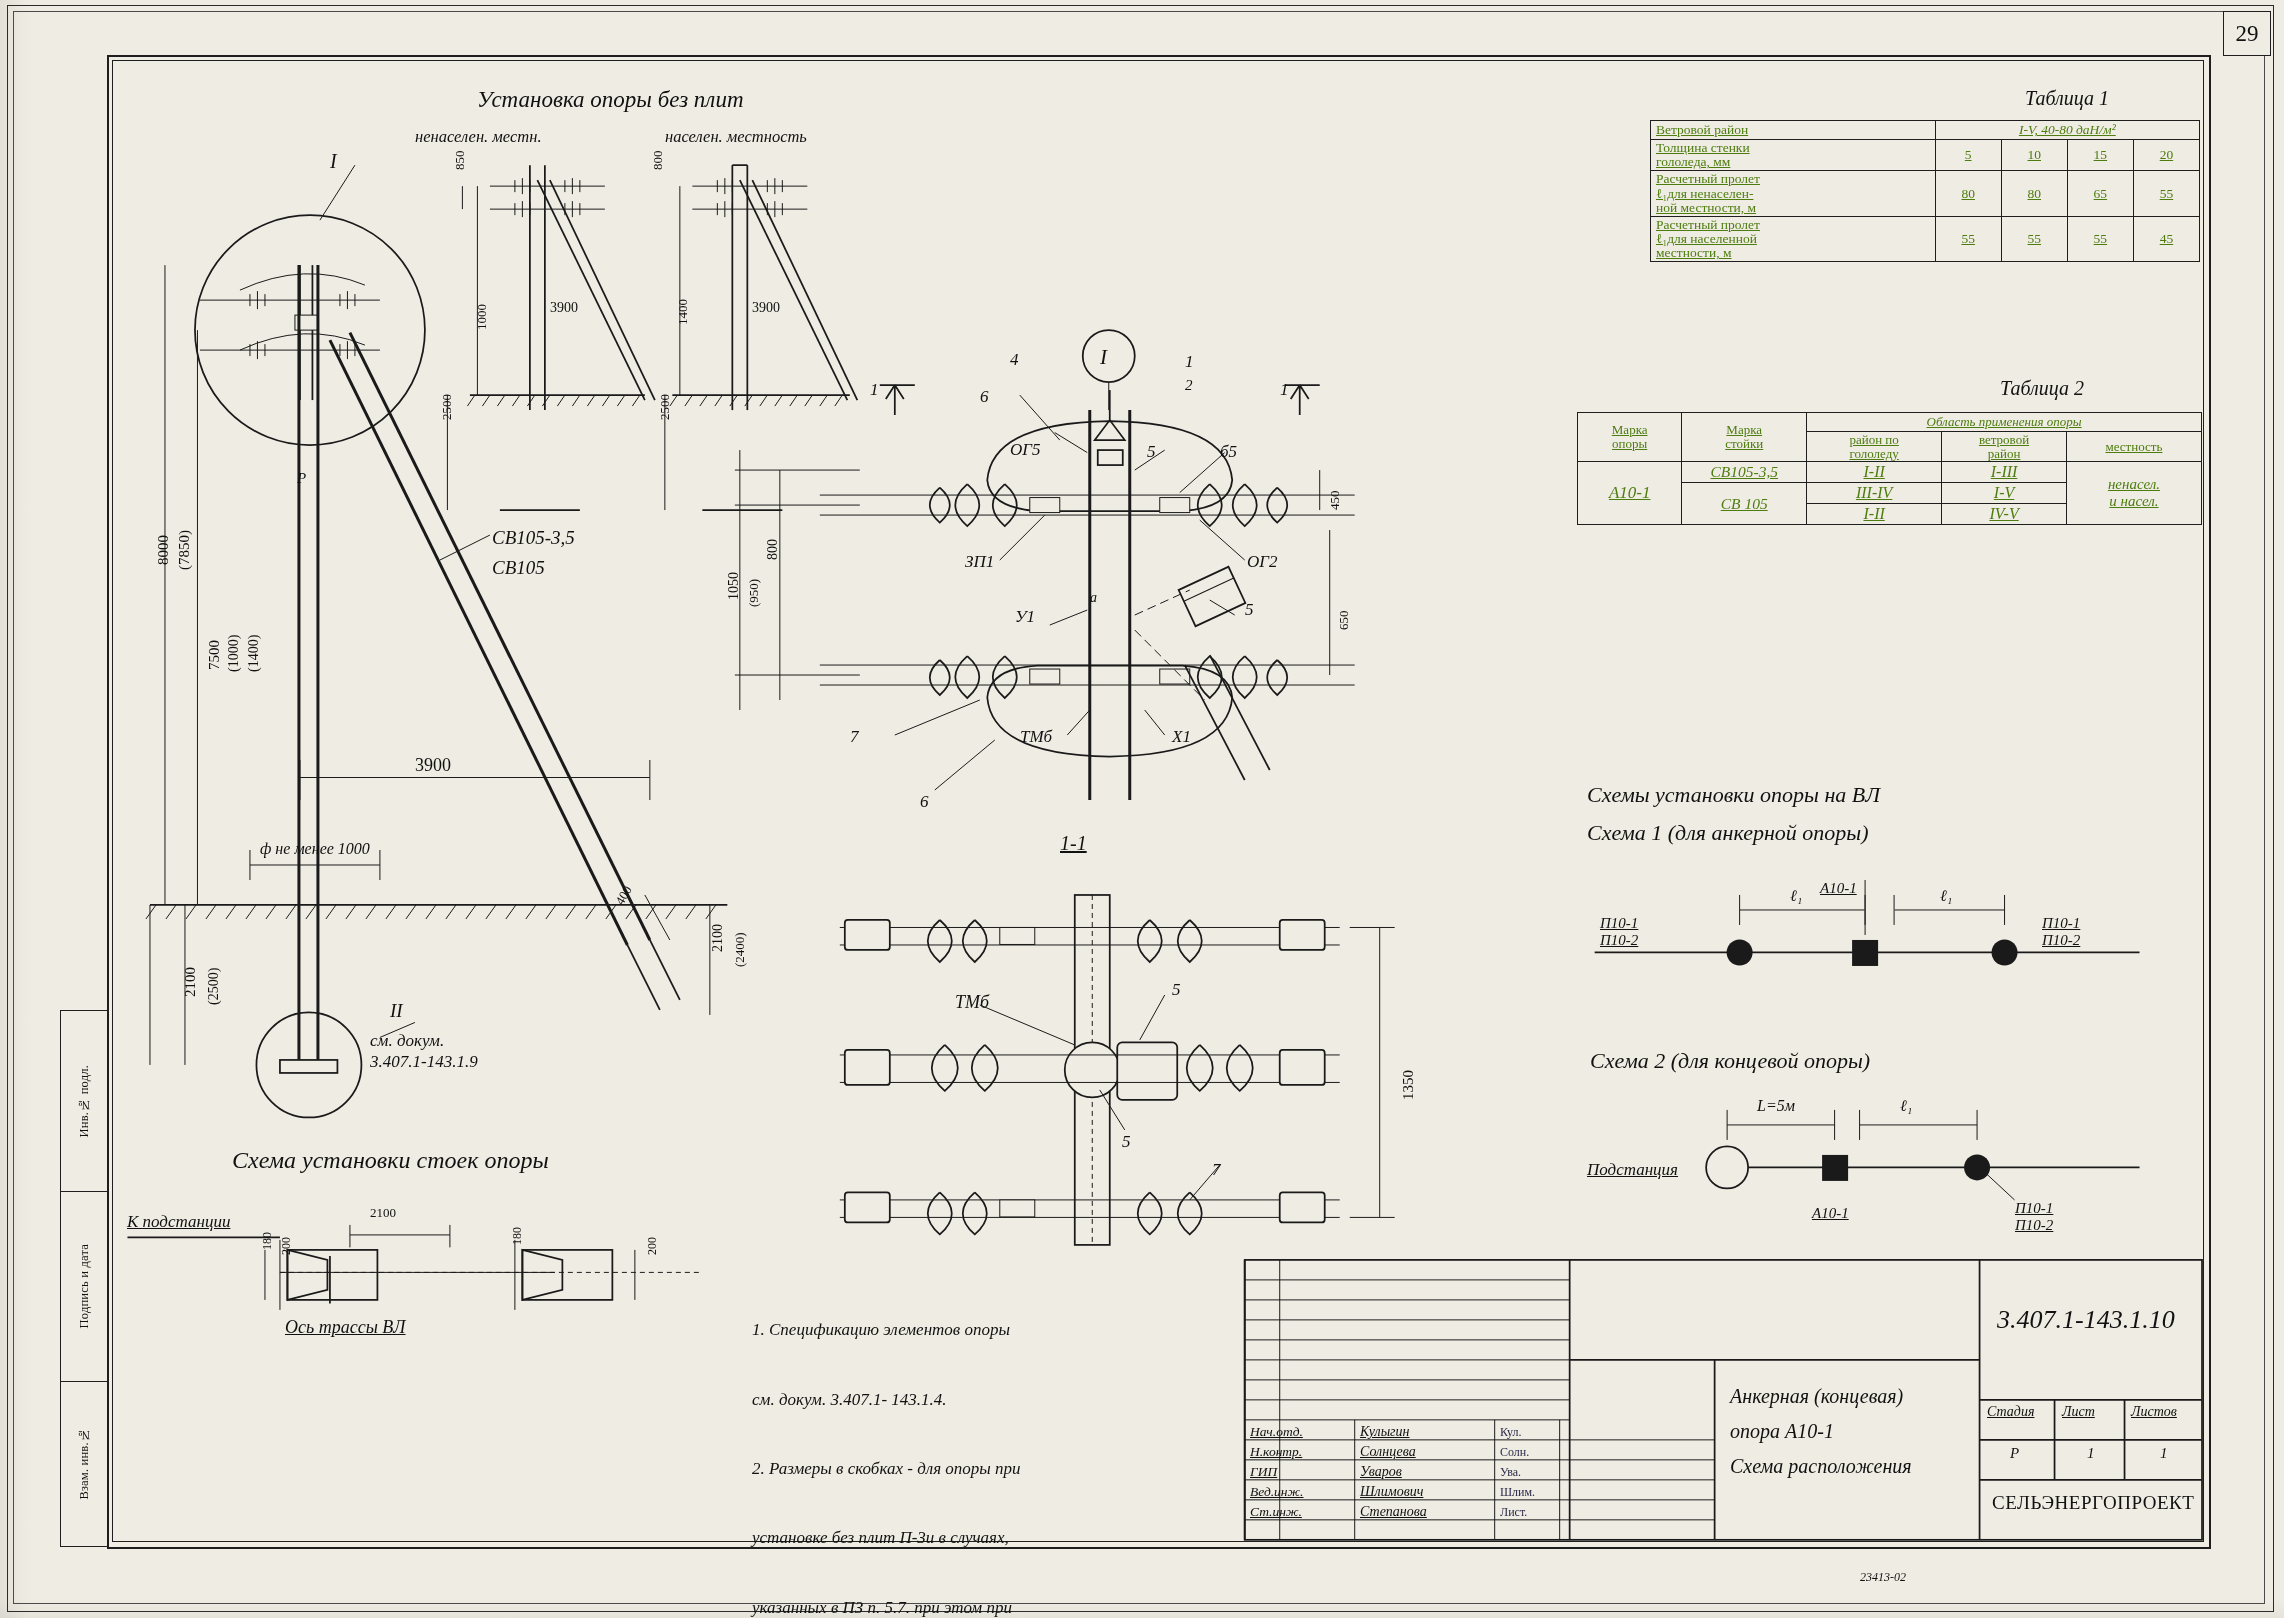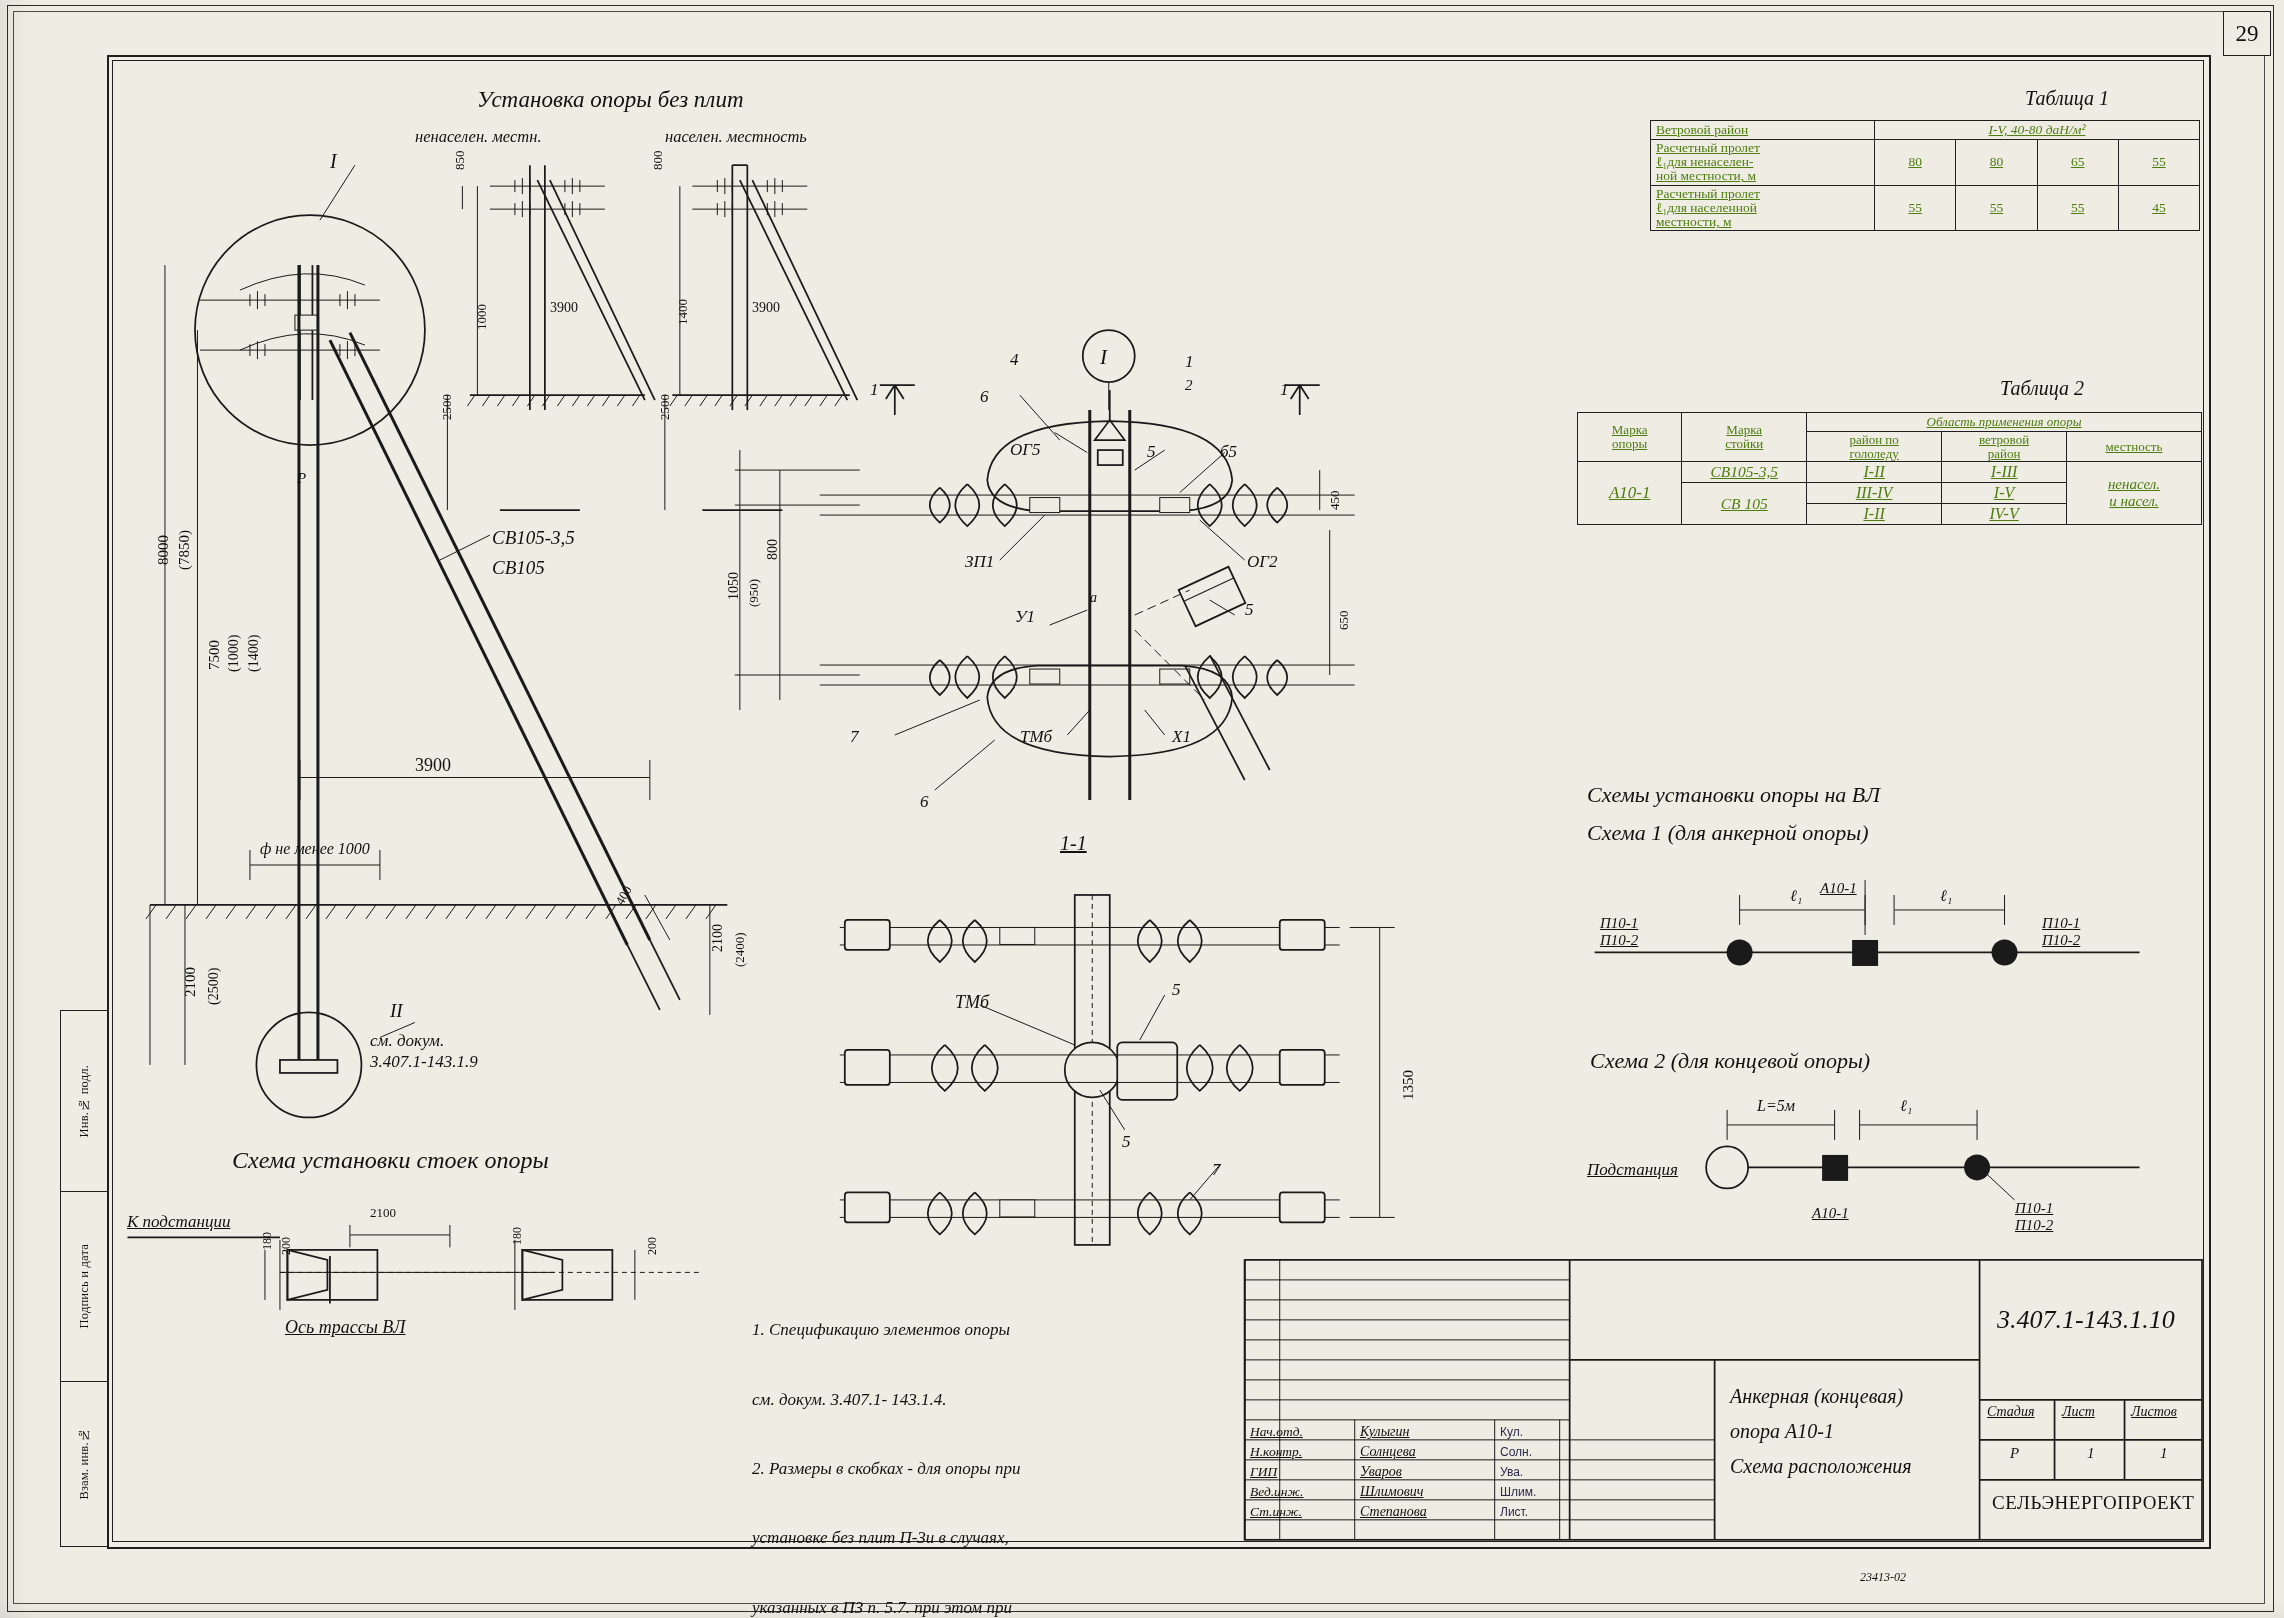--- a/index.html
+++ b/index.html
@@ -52,21 +52,21 @@
   .vert-text{
     writing-mode:vertical-rl;transform:rotate(180deg);
     font-family:"Liberation Serif", serif;font-size:12.5px;color:#111;
     white-space:nowrap;letter-spacing:0.2px;
   }
   .txt{
     position:absolute;color:#111;font-family:"Liberation Serif", serif;
     white-space:pre;
   }
   .ital{font-style:italic;}
-  .hand{font-family:Liberation Sans, sans-serif;}
+  .hand{font-family:Liberation Serif, serif;}
   .u{text-decoration:underline;}
   .tbl{position:absolute;border-collapse:collapse;font-family:"Liberation Serif", serif;color:#4d7c0f;text-decoration:underline;}
   .tbl td,.tbl th{border:1px solid #1e1e1e;padding:1px 3px;text-align:center;font-weight:normal;}
   svg{position:absolute;left:0;top:0;overflow:visible;}
   .ln{stroke:#1a1a1a;fill:none;}
   .thin{stroke-width:2;}
   .med{stroke-width:3.5;}
   .thick{stroke-width:6;}
   .dash{stroke-dasharray:18 10;}
   .dashfine{stroke-dasharray:10 8;}
@@ -552,20 +552,28 @@
   <div class="txt" style="left:1400px;top:1100px;font-size:15px;transform:rotate(-90deg);transform-origin:left top;">1350</div>
 
   <div class="txt ital" style="left:2025px;top:87px;font-size:20px;">Таблица 1</div>
   <table class="tbl" style="left:1650px;top:120px;width:550px;font-size:13.5px;">
     <tbody>
         <tr>
       <td style="width:215px;text-align:left;padding-left:5px;">Ветровой район</td>
       <td colspan="4" class="ital">I-V, 40-80 даН/м²</td>
     </tr>
     <tr>
+      <td style="text-align:left;padding-left:5px;white-space:pre-line;line-height:1.05;">Толщина стенки
+гололеда, мм</td>
+      <td style="width:45px;">5</td>
+      <td style="width:45px;">10</td>
+      <td style="width:45px;">15</td>
+      <td style="width:45px;">20</td>
+    </tr>
+    <tr>
       <td style="text-align:left;padding-left:5px;white-space:pre-line;line-height:1.05;">Расчетный пролет
 ℓ₁для ненаселен-
 ной местности, м</td>
       <td>80</td>
       <td>80</td>
       <td>65</td>
       <td>55</td>
     </tr>
     <tr>
       <td style="text-align:left;padding-left:5px;white-space:pre-line;line-height:1.05;">Расчетный пролет

